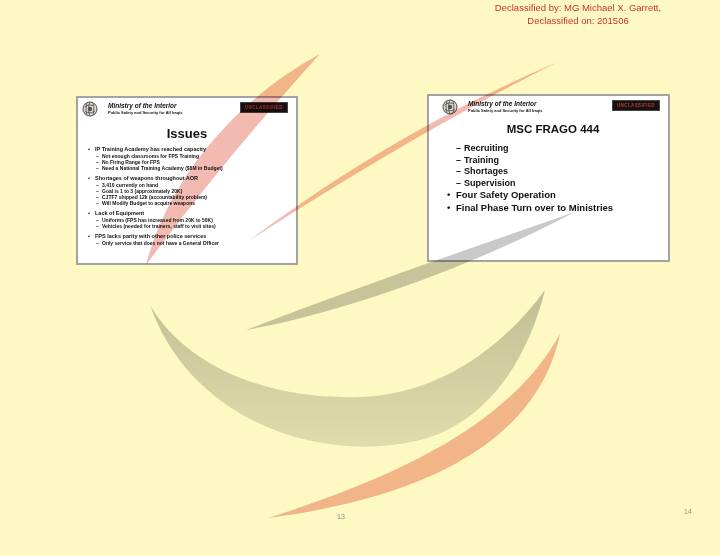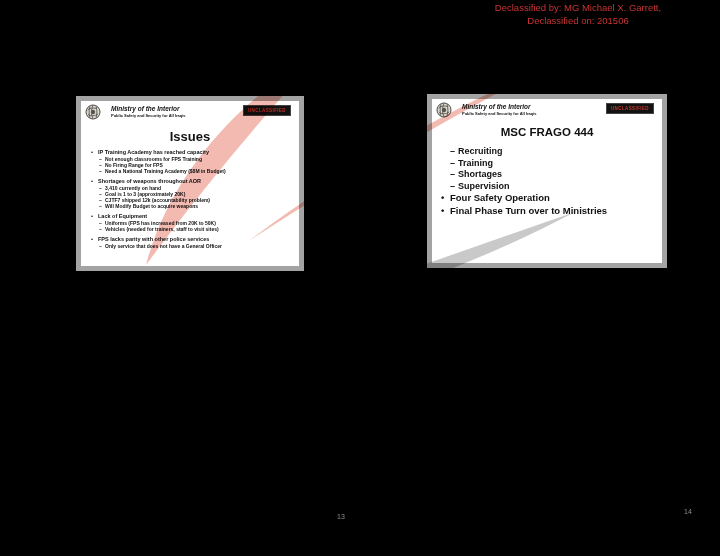--- a/index.html
+++ b/index.html
@@ -1,36 +1,36 @@
 <!DOCTYPE html>
 <html><head>
 <meta charset="utf-8">
 <style>
   html,body { margin:0; padding:0; background:#ffffff; }
   .page {
-    position:relative; width:720px; height:556px; background:#000000;
+    position:relative; width:720px; height:556px; background:#fef9c3;
     font-family:"Liberation Sans", sans-serif; overflow:hidden; color:#111;
   }
 
   
   .watermark {
     position:absolute; left:0; top:0; width:720px; height:556px;
     z-index:3; pointer-events:none; mix-blend-mode:multiply;
   }
 
   
   .declass {
     position:absolute; left:494px; top:2px; width:168px; text-align:center;
     color:#c93434; font-size:9.5px; line-height:12.5px; z-index:2;
   }
 
   
-  .slide { position:absolute; background:#fff; border:5px solid #a3a3a3; z-index:1; }
+  .slide { position:absolute; background:#fff; border:2px solid #a3a3a3; z-index:1; }
   .slide13 { left:76px;  top:96px; width:218px; height:165px; }
-  .slide14 { left:427px; top:94px; width:230px; height:164px; }
+  .slide14 { left:427px; top:94px; width:230px; height:164px;padding-left:9px; }
 
   .slide-header { position:relative; height:22px; padding:3px 5px 0 4px; }
   .moi-logo { position:absolute; left:4px; top:3px; width:16px; height:16px; }
   .ministry-block { margin-left:26px; padding-top:1px; }
   .ministry { font-size:6.5px; font-weight:700; font-style:italic; }
   .tagline  { font-size:4px;  font-weight:700; margin-top:1px; }
   .classification {
     position:absolute; right:8px; top:4px; background:#121212; color:#c0392b;
     font-size:4.5px; font-weight:700; letter-spacing:.4px; padding:2px 4px;
     border:0.5px solid #444;

